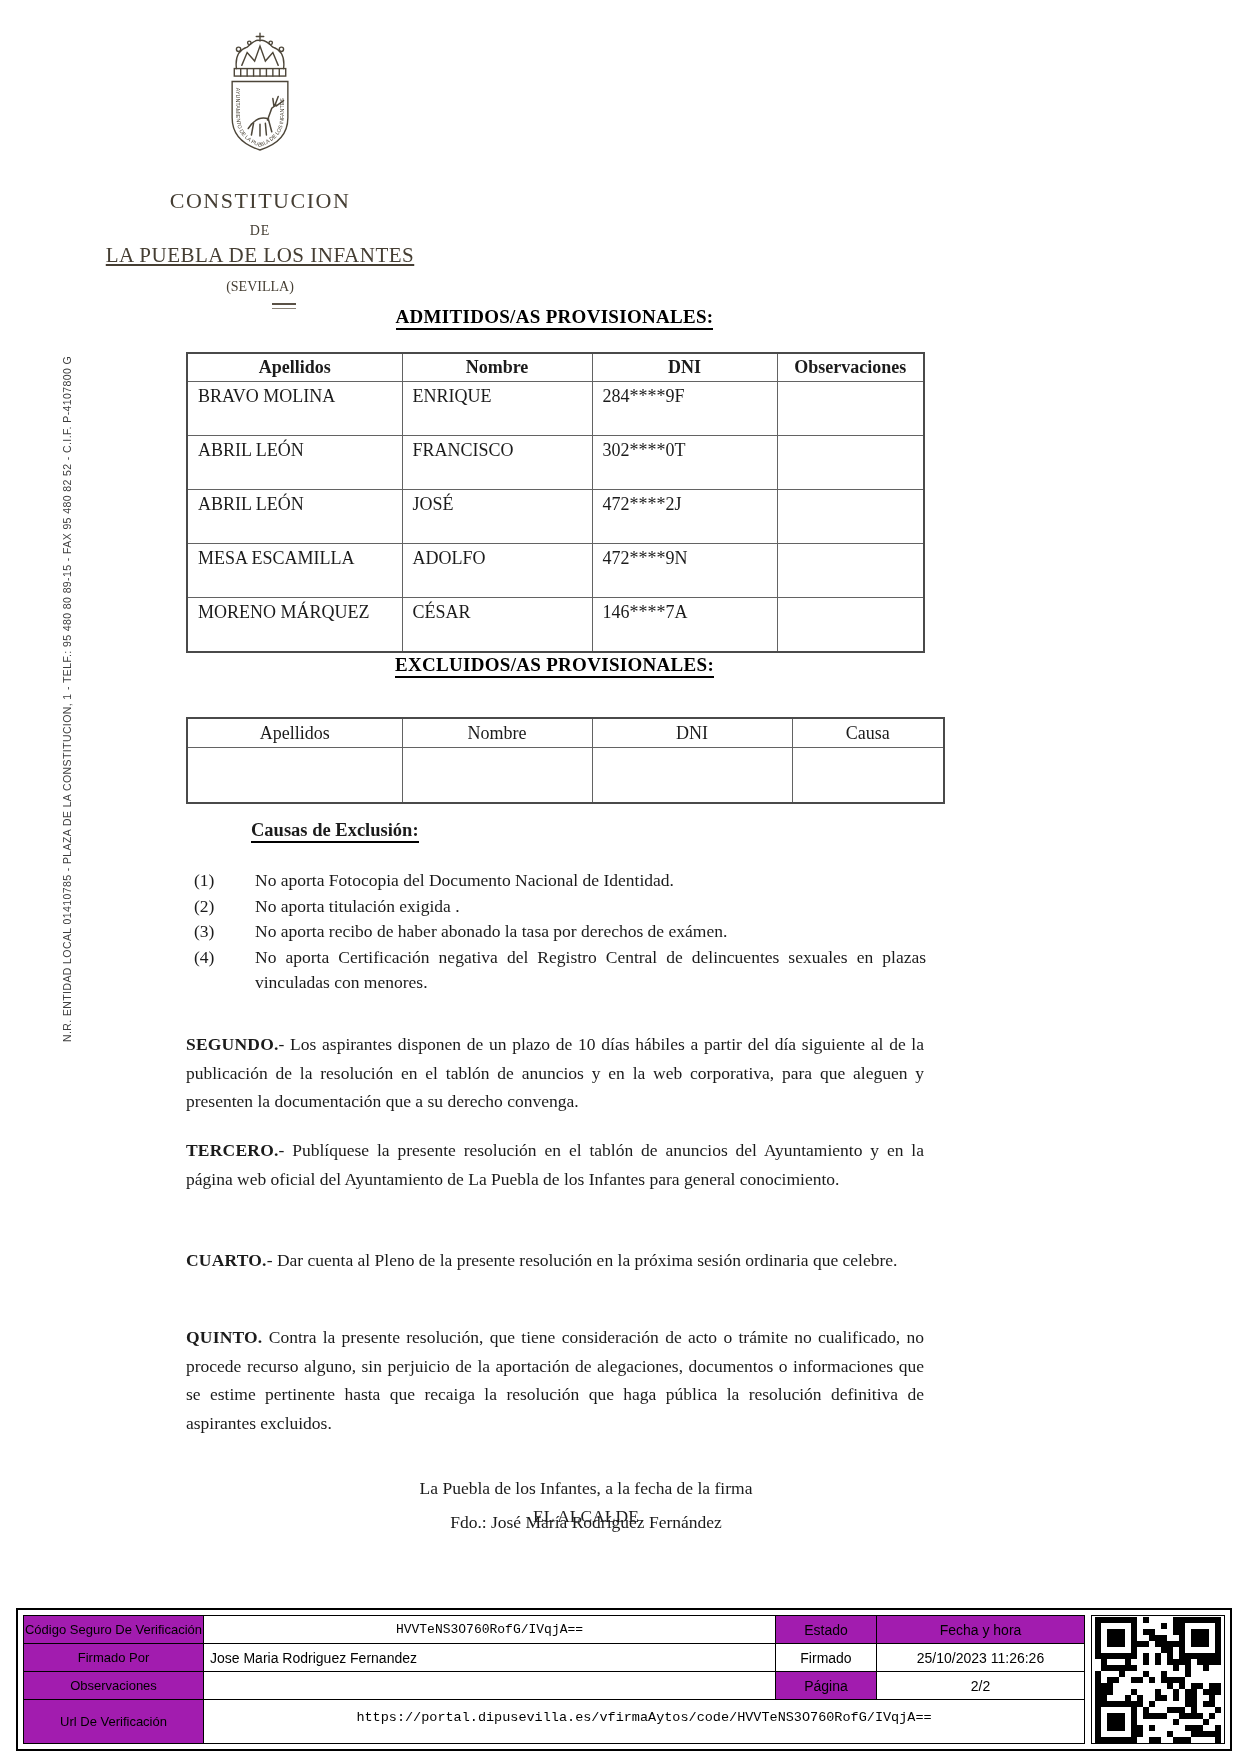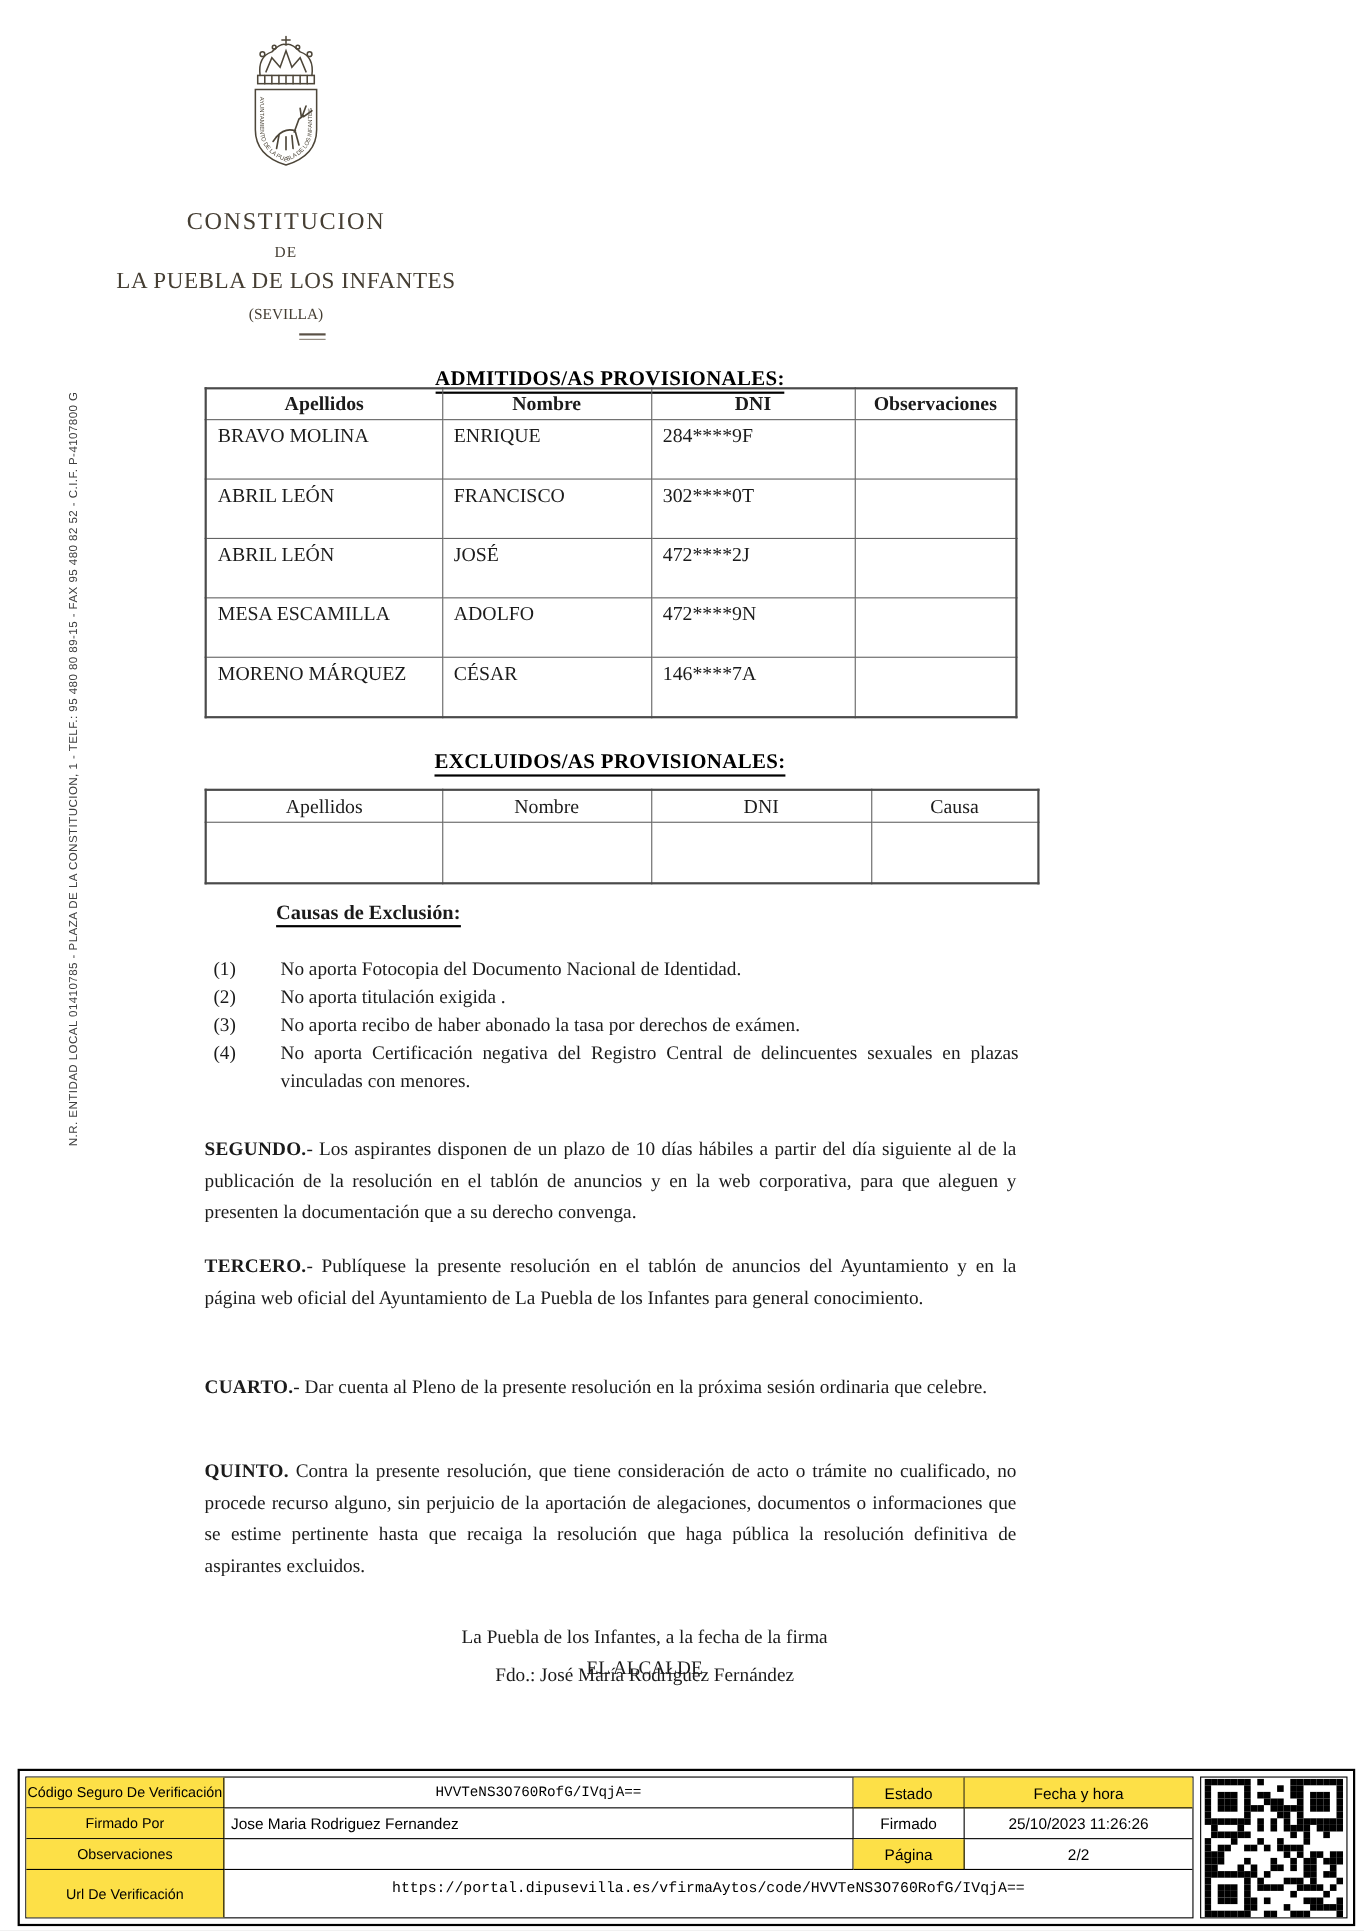--- a/index.html
+++ b/index.html
@@ -15,28 +15,28 @@
     writing-mode:vertical-rl; transform:rotate(180deg);
     font-family:"Liberation Sans", sans-serif; font-size:10.5px; color:#3d3d3d;
     letter-spacing:0.4px; white-space:nowrap; line-height:22px; text-align:center;
   }
 
   
   .logo { position:absolute; left:205px; top:30px; width:110px; height:150px; }
   .org-line { position:absolute; left:70px; width:380px; text-align:center; color:#453e33; }
   .org1 { top:188px; font-size:22px; letter-spacing:1.5px; }
   .org2 { top:223px; font-size:14px; letter-spacing:1px; }
-  .org3 { top:243px; font-size:21px; letter-spacing:0.5px; }
+  .org3 { top:243px; font-size:21px; letter-spacing:0.5px;text-decoration:underline; }
   .org4 { top:279px; font-size:14px; }
   .org-dash { position:absolute; left:272px; top:303px; width:24px; height:3px;
     border-top:2px solid #5a5146; border-bottom:1px solid #8a8176; }
 
   
   .doc-title { position:absolute; left:186px; width:737px; text-align:center;
-    font-size:19px; font-weight:bold; color:#000;margin-top:28px; }
+    font-size:19px; font-weight:bold; color:#000; }
   .doc-title span { border-bottom:2px solid #000; padding-bottom:1px; letter-spacing:0.3px; }
   .t-admitted { top:306px; }
   .t-excluded { top:654px; }
 
   
   table.doc-table { position:absolute; border-collapse:collapse; table-layout:fixed;
     border:2px solid #4a4a4a; }
   .doc-table th, .doc-table td { border:1px solid #636363; overflow:hidden; }
   .doc-table th { font-size:18px; height:25px; padding:1px 2px; text-align:center;margin-top:41px; }
   .doc-table td { font-size:18px; height:49px; vertical-align:top; padding:4px 4px 0 10px; }
@@ -75,21 +75,21 @@
     background:#fff; }
   .vtable { width:1062px; flex:none; border:1px solid #000; box-sizing:border-box;
     display:grid; grid-template-columns:180px 1fr 101px 207px;
     grid-template-rows:28px 28px 28px 1fr;
     font-family:"Liberation Sans", sans-serif; }
   .vcell { border-right:1px solid #000; border-bottom:1px solid #000;
     display:flex; align-items:center; justify-content:center;
     font-size:14px; color:#000; overflow:hidden; }
   .vcell.last-col { border-right:none; }
   .vcell.last-row { border-bottom:none; }
-  .vgray { background:#fde047; }
+  .vgray { background:#a21caf; }
   .vlabel { font-size:13px; text-align:center; }
   .vleft { justify-content:flex-start; padding-left:6px; }
   .vmono { font-family:"Liberation Mono", monospace; font-size:13px; }
   .vurl  { grid-column:2/5; font-family:"Liberation Mono", monospace; font-size:13.5px;
     align-items:flex-start; padding-top:10px; }
   .qr-box { flex:1; border:1px solid #000; display:flex; align-items:center;
     justify-content:center; background:#fff; }
 </style>
 </head>
 <body>

